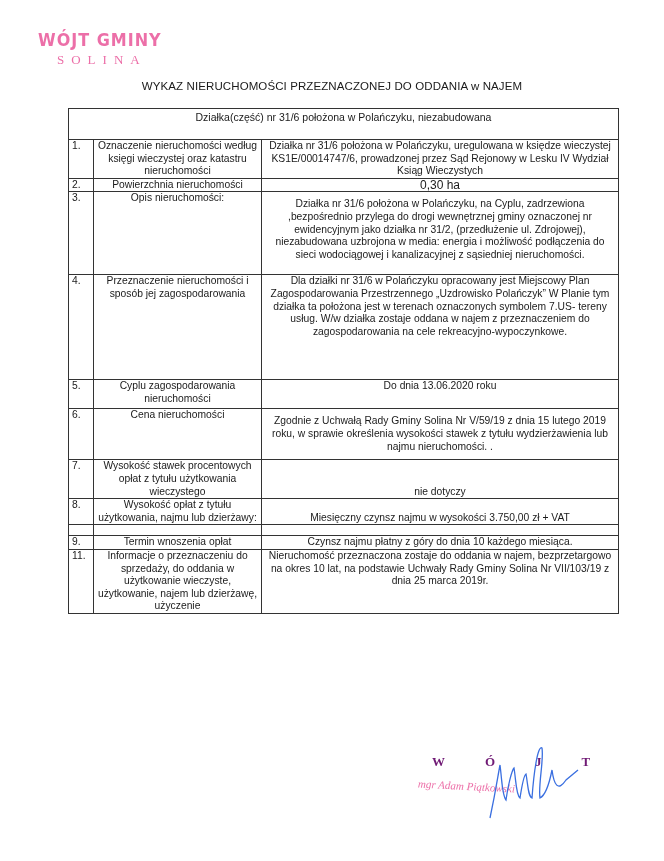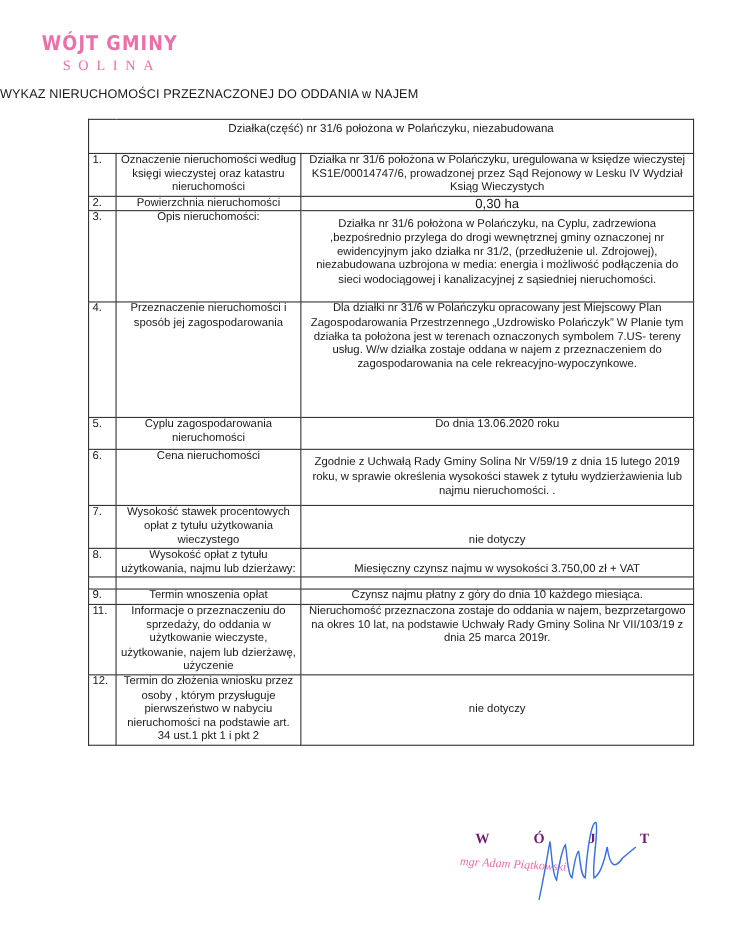--- a/index.html
+++ b/index.html
@@ -1,22 +1,22 @@
 <!DOCTYPE html>
 <html><head>
 <meta charset="utf-8">
 <style>
   html, body { margin: 0; padding: 0; background: #ffffff; }
   body { width: 664px; height: 861px; position: relative; overflow: hidden;
          font-family: "Liberation Sans", "DejaVu Sans", sans-serif; color: #1a1a1a; }
   .stamp { position: absolute; left: 38px; top: 30px; color: #ec6fa8; text-align: left; }
   .stamp .l1 { font-family: "DejaVu Sans", sans-serif; font-size: 16px; font-weight: bold; letter-spacing: 1px; transform: scaleY(1.15); }
   .stamp .l2 { font-family: "Liberation Serif", serif; font-size: 13px; letter-spacing: 7px; margin-left: 19px; margin-top: 3px; }
-  .title { position: absolute; left: 0; width: 664px; top: 80px; text-align: left; font-size: 11.5px; letter-spacing: 0.1px; }
-  table.wykaz { position: absolute; left: 80px; top: 108px; width: 551px; border-collapse: collapse; font-size: 10.3px; line-height: 12.6px; }
+  .title { position: absolute; left: 0; width: 664px; top: 80px; text-align: center; font-size: 11.5px; letter-spacing: 0.1px; }
+  table.wykaz { position: absolute; left: 68px; top: 108px; width: 551px; border-collapse: collapse; font-size: 10.3px; line-height: 12.6px; }
   table.wykaz td { border: 1px solid #333; vertical-align: top; padding: 0 3px; text-align: center; }
   table.wykaz td.num { width: 18px; text-align: left; padding-left: 3px; }
   table.wykaz td.lbl { width: 161px; }
   table.wykaz td.head { height: 28px; vertical-align: top; padding-top: 2px; font-size: 10.5px; }
   td.mid { vertical-align: middle !important; }
   td.bottom { vertical-align: bottom !important; }
   .big { font-size: 12px; }
   .sign { position: absolute; left: 418px; top: 740px; width: 170px; height: 80px; }
   .sign .wojt { position: absolute; left: 14px; top: 14px; color: #701a75; font-family: "Liberation Serif", serif; font-weight: bold; font-size: 13px; letter-spacing: 40px; }
   .sign .name { position: absolute; left: 0; top: 40px; color: #ec6fa8; font-family: "Liberation Serif", serif; font-style: italic; font-size: 11px; transform: rotate(3deg); }
@@ -85,25 +85,20 @@
   <tr>
     <td class="num">9.</td>
     <td class="lbl">Termin wnoszenia opłat</td>
     <td>Czynsz najmu płatny z góry do dnia 10 każdego miesiąca.</td>
   </tr>
   <tr>
     <td class="num">11.</td>
     <td class="lbl">Informacje o przeznaczeniu do sprzedaży, do oddania w użytkowanie wieczyste, użytkowanie, najem lub dzierżawę, użyczenie</td>
     <td>Nieruchomość  przeznaczona zostaje do oddania w najem, bezprzetargowo na okres 10 lat, na podstawie Uchwały Rady Gminy Solina Nr VII/103/19 z dnia 25 marca 2019r.</td>
   </tr>
-  <tr>
-    <td class="num">12.</td>
-    <td class="lbl">Termin do złożenia wniosku przez osoby , którym przysługuje pierwszeństwo w nabyciu nieruchomości na podstawie art. 34 ust.1 pkt 1 i pkt 2</td>
-    <td class="mid">nie dotyczy</td>
-  </tr>
 </tbody>
   </table>
 
 <div class="sign">
   <div class="wojt">WÓJT</div>
   <div class="name">mgr Adam Piątkowski</div>
   <svg width="110" height="80" viewBox="0 0 110 80">
     <path d="M12 78 C18 50 20 35 22 25 C24 40 24 55 28 60 C30 45 34 30 36 28 C38 40 38 55 42 58 C44 45 46 35 48 34 C50 45 50 56 54 58 C56 30 60 5 64 8 C66 20 60 45 62 58 C68 55 72 40 74 30 C76 45 80 52 88 40 L100 30" fill="none" stroke="#3a6fe0" stroke-width="1.3"></path>
   </svg>
 </div>

